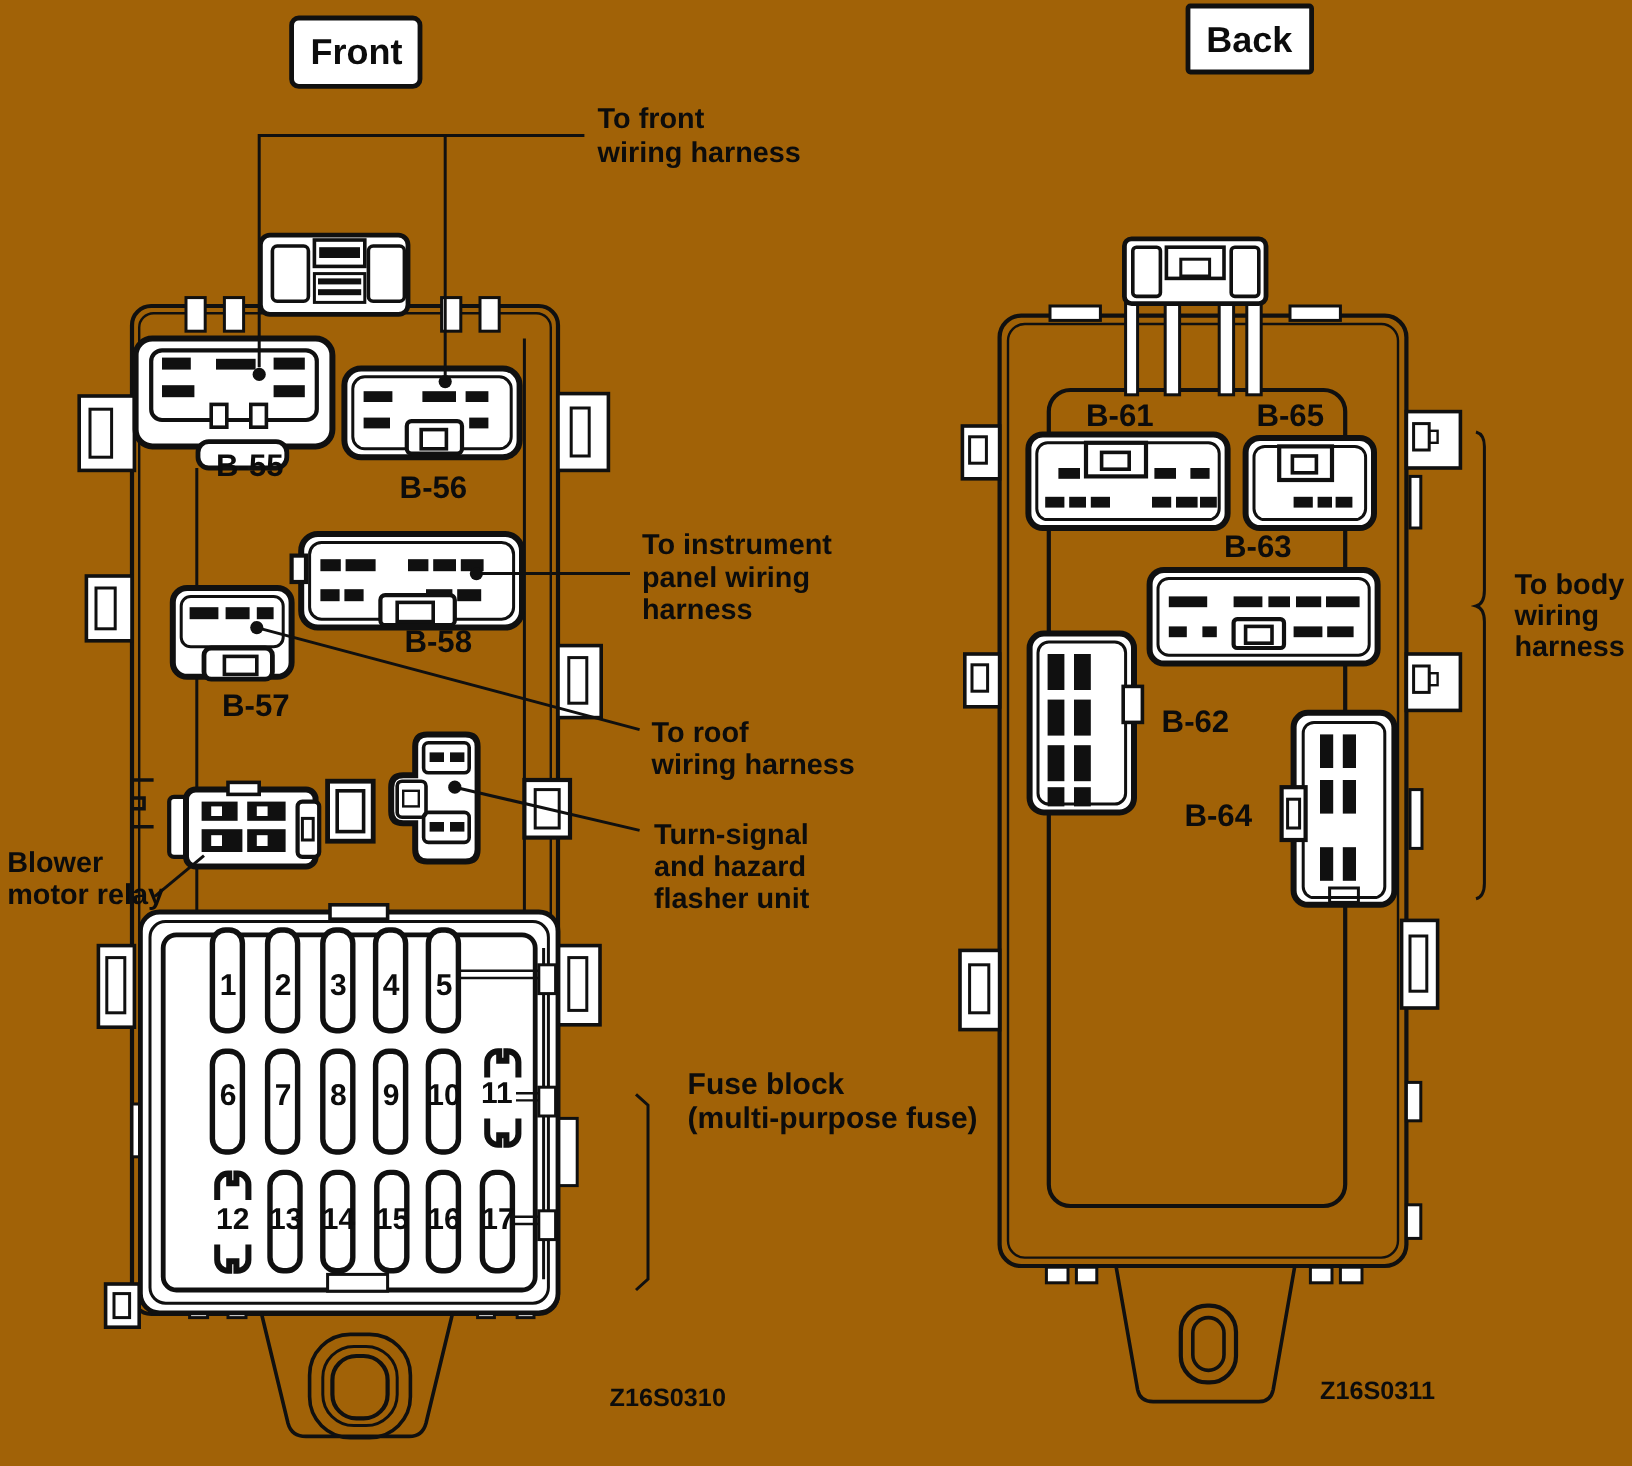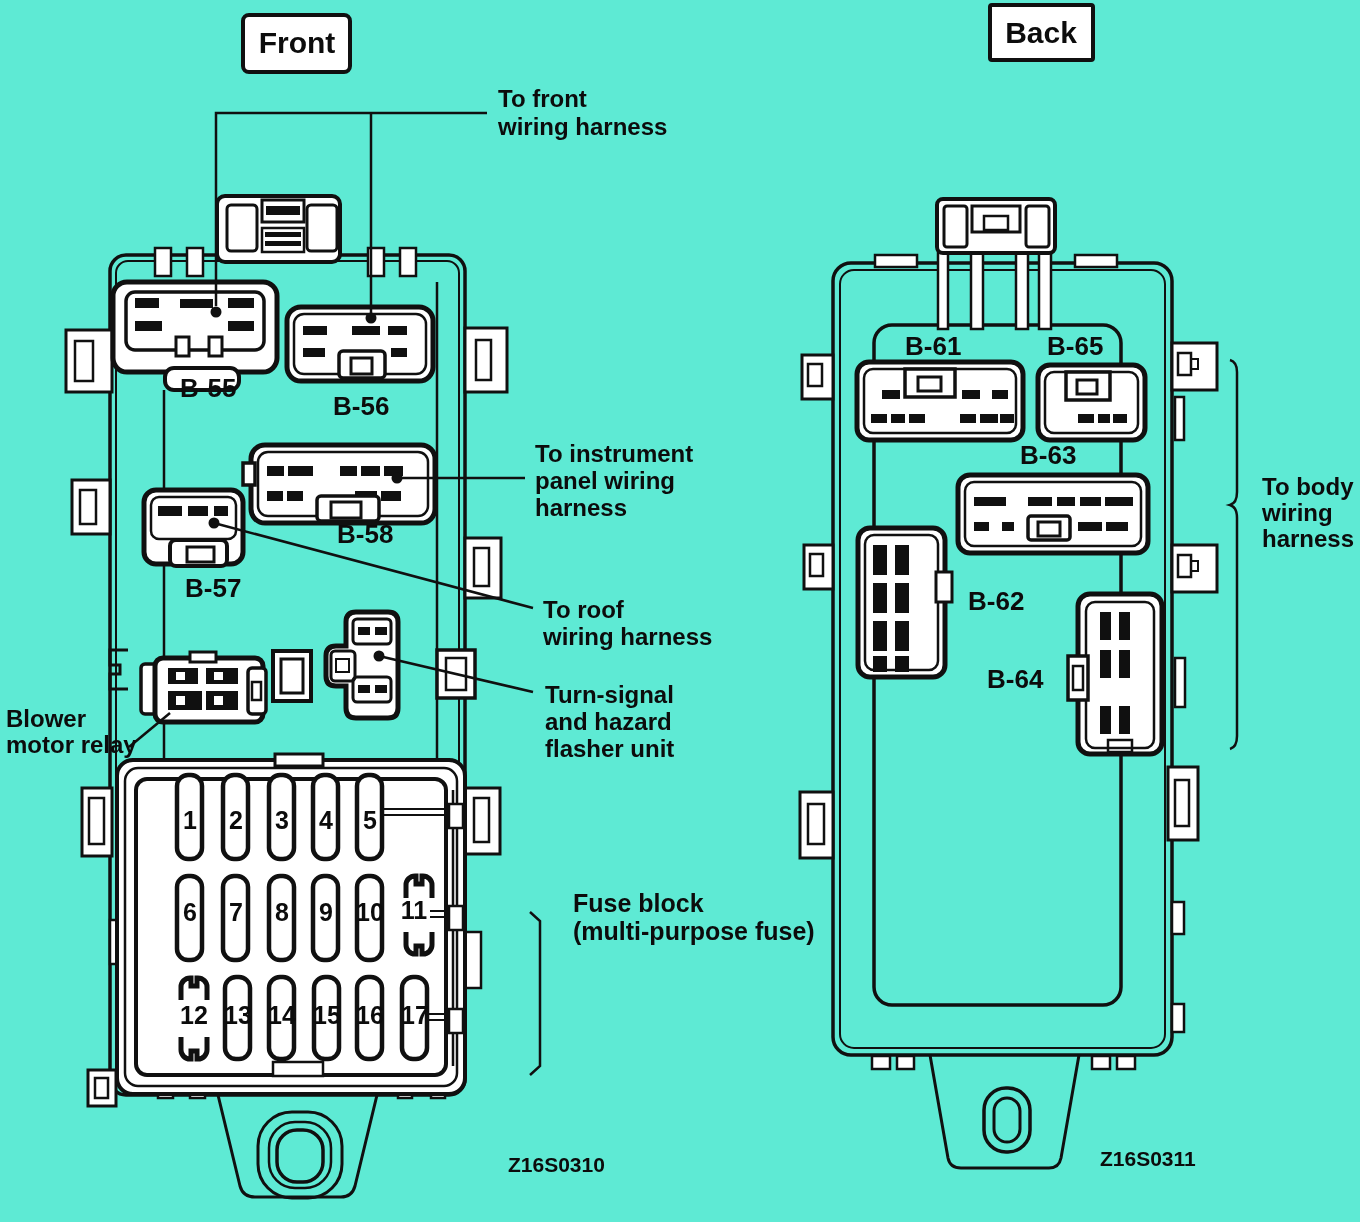--- a/index.html
+++ b/index.html
@@ -1,16 +1,16 @@
 <!DOCTYPE html>
 <html><head>
 <meta charset="utf-8">
 <style>
   html,body{margin:0;padding:0;background:#fff;}
-  #stage{position:relative;width:1360px;height:1222px;background:#5eead4;overflow:hidden;}
+  #stage{position:relative;width:1360px;height:1222px;background:#a16207;overflow:hidden;}
   svg{display:block;}
   svg text{font-family:"Liberation Sans","DejaVu Sans",sans-serif;font-weight:bold;fill:#0c0c0c;}
   .ln{stroke:#101010;fill:none;}
   .wh{fill:#ffffff;stroke:#101010;}
   .bk{fill:#101010;stroke:none;}
   .w2{stroke-width:2;}.w25{stroke-width:2.5;}.w3{stroke-width:3;}
   .w35{stroke-width:3.5;}.w4{stroke-width:4;}.w45{stroke-width:4.5;}.w5{stroke-width:5;}
   .fz30{font-size:30px;}.fz26{font-size:26px;}.fz25{font-size:25px;}
   .fz24{font-size:24px;}.fz21{font-size:21px;}
   .mid{text-anchor:middle;}

